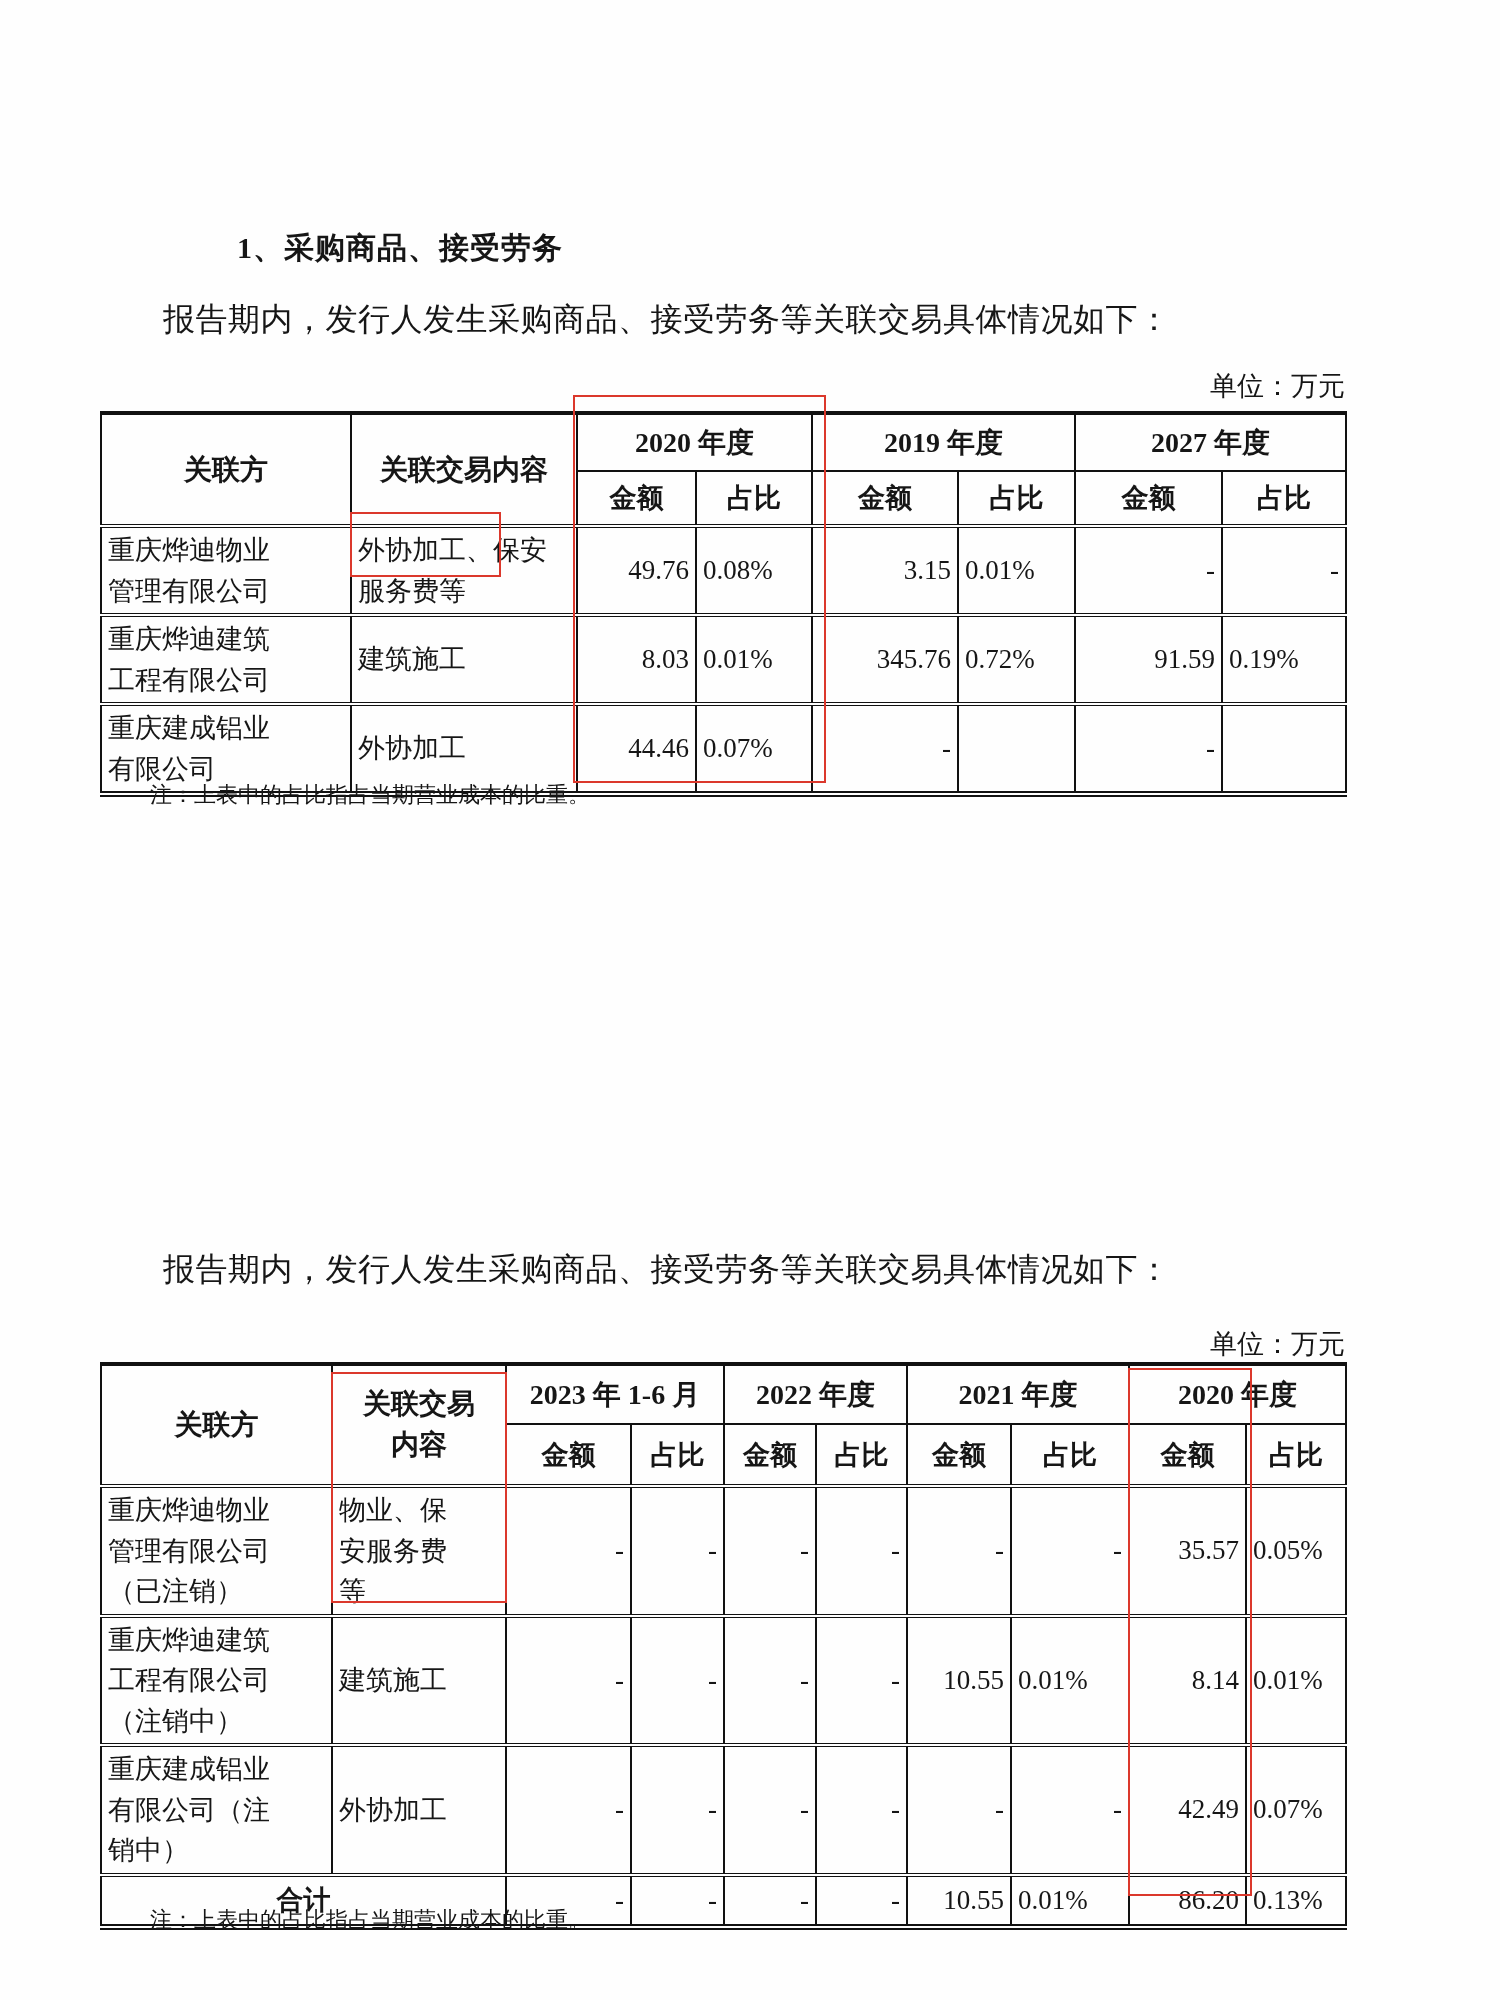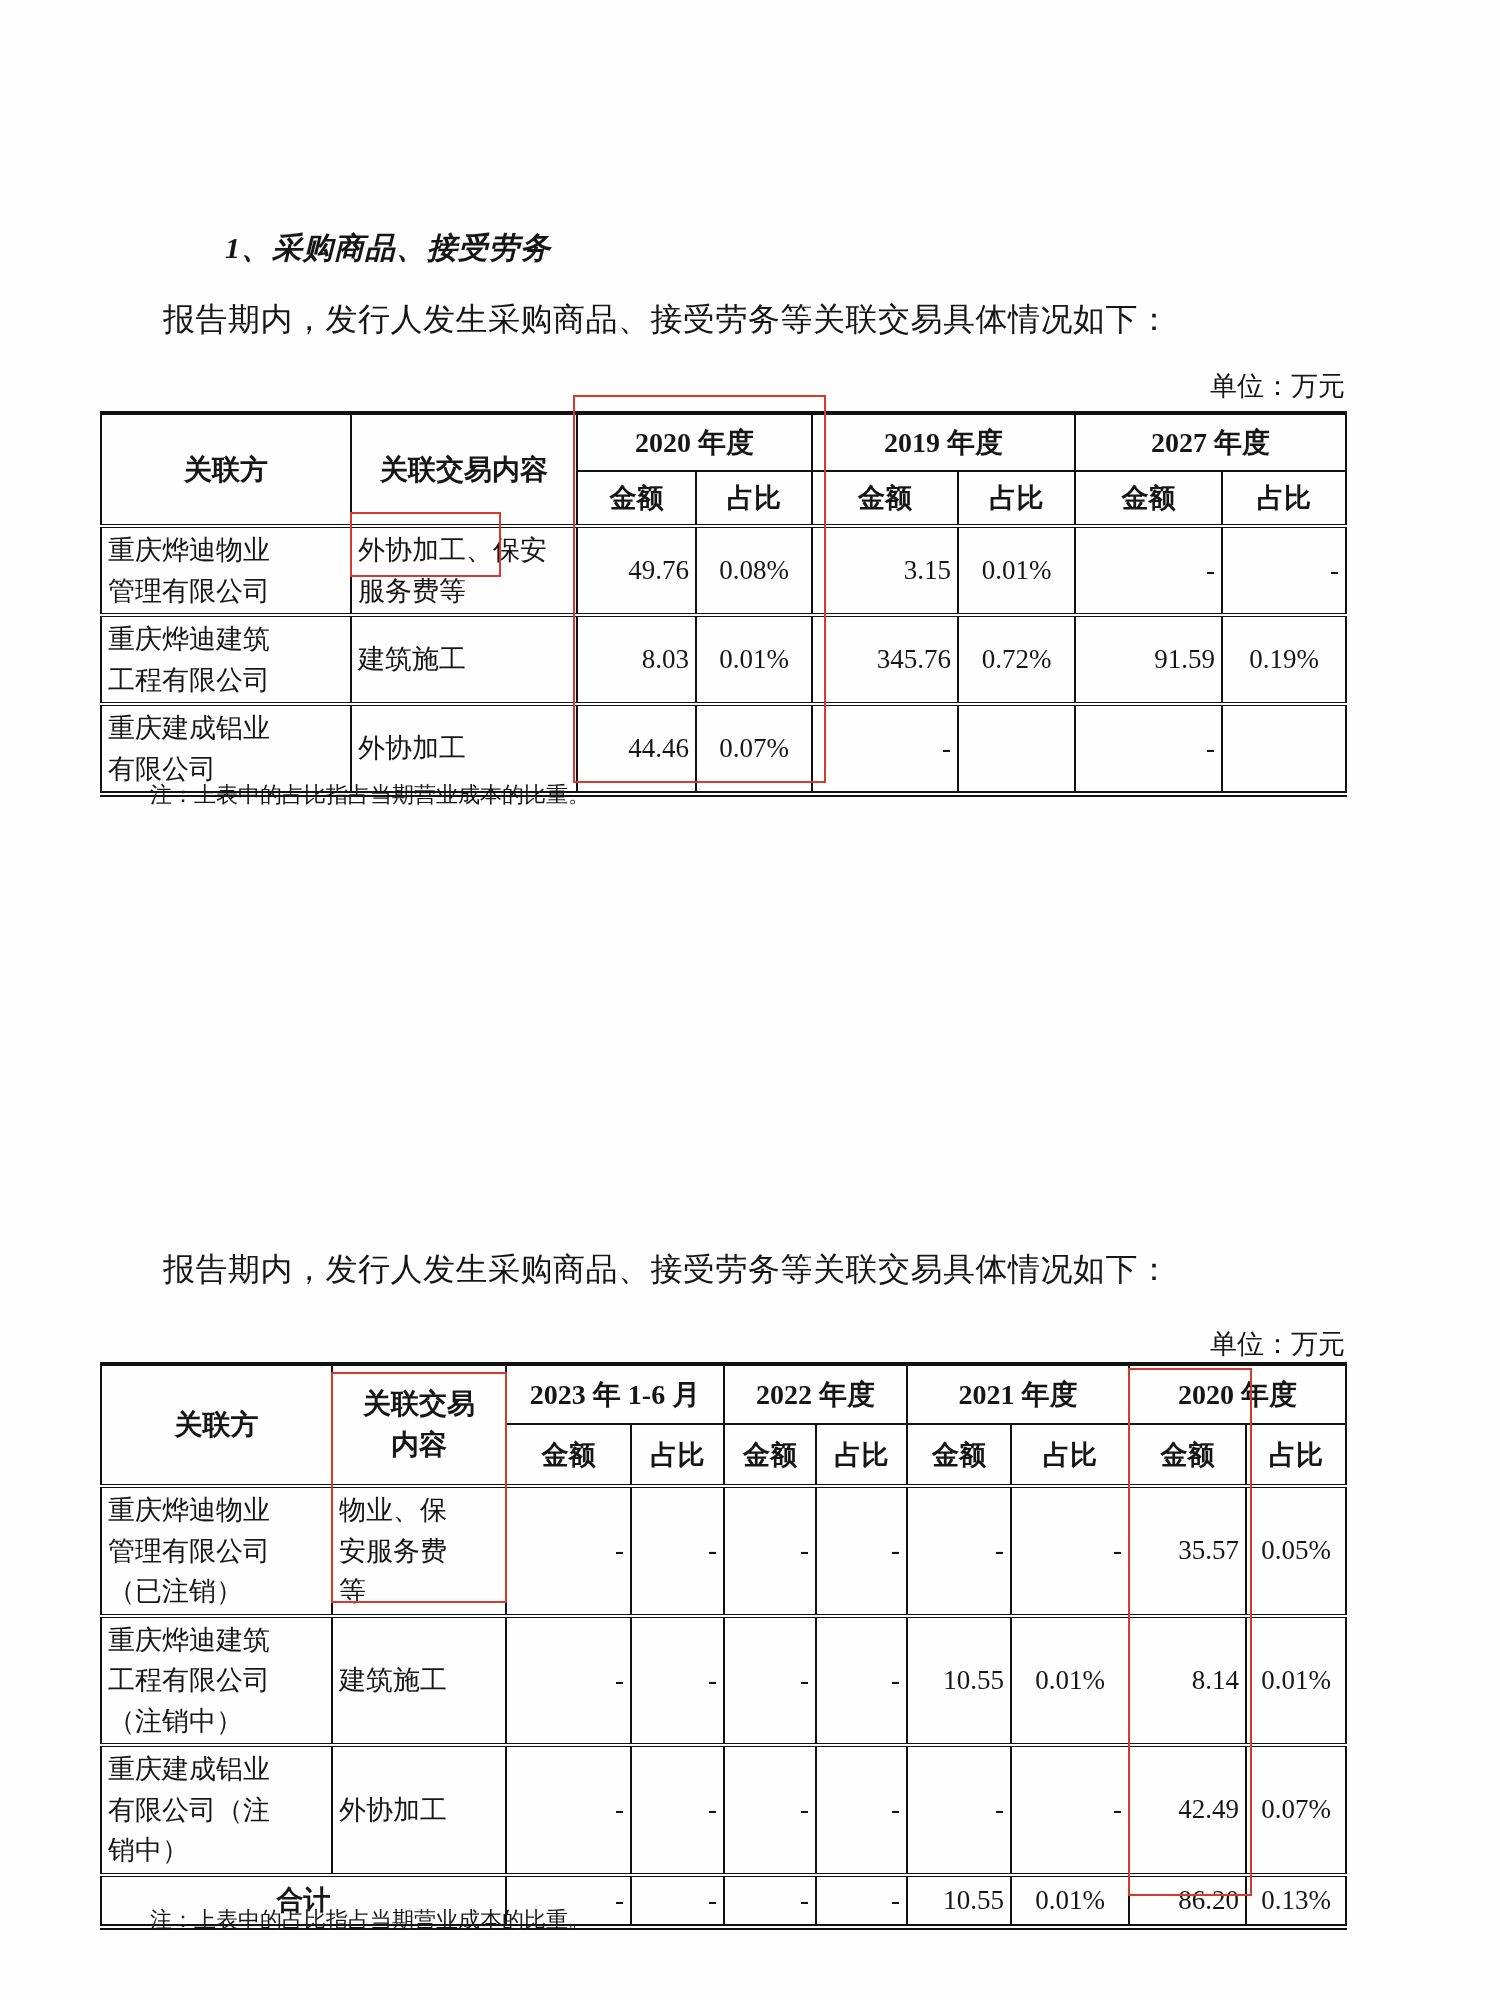--- a/index.html
+++ b/index.html
@@ -23,34 +23,34 @@
   }
   tr.h1 td, tr.h2 td{text-align:center;font-weight:bold;}
   tr.h1 td{font-size:28px;}
   tr.h2 td{border-top:2px solid #84cc16;}
   tr.r td{border-top:4px double #111;}
   tr.total td{border-top:4px double #111;}
   td.party{text-align:left;padding-left:16px;white-space:pre-line;line-height:1.5;}
   td.content{text-align:left;padding-left:12px;white-space:pre-line;line-height:1.5;}
   td.hc{white-space:pre-line;line-height:1.45;}
   td.num{text-align:right;padding-right:18px;}
-  td.pct{text-align:center;}
+  td.pct{}
   td.dash{text-align:right;padding-right:30px;}
   td.total-label{text-align:center;font-weight:bold;}
   .hl-box{
     position:absolute;border:2px solid var(--hl-color,#db382c);
     background:transparent;pointer-events:none;z-index:5;
   }
 </style>
 </head>
 <body>
 
 <div class="page">
 
-  <div class="abs heading" style="left:225px;top:228px;font-style:italic;">1、采购商品、接受劳务</div>
+  <div class="abs heading" style="left:237px;top:228px;">1、采购商品、接受劳务</div>
 
   <div class="abs intro" style="left:163px;top:298px;">报告期内，发行人发生采购商品、接受劳务等关联交易具体情况如下：</div>
 
   <div class="abs unit" style="right:155px;top:368px;">单位：万元</div>
 
   <div class="abs" style="left:100px;top:411px;">
     <table class="doc">
       <colgroup>
         <col style="width:250px">
           <col style="width:226px">

